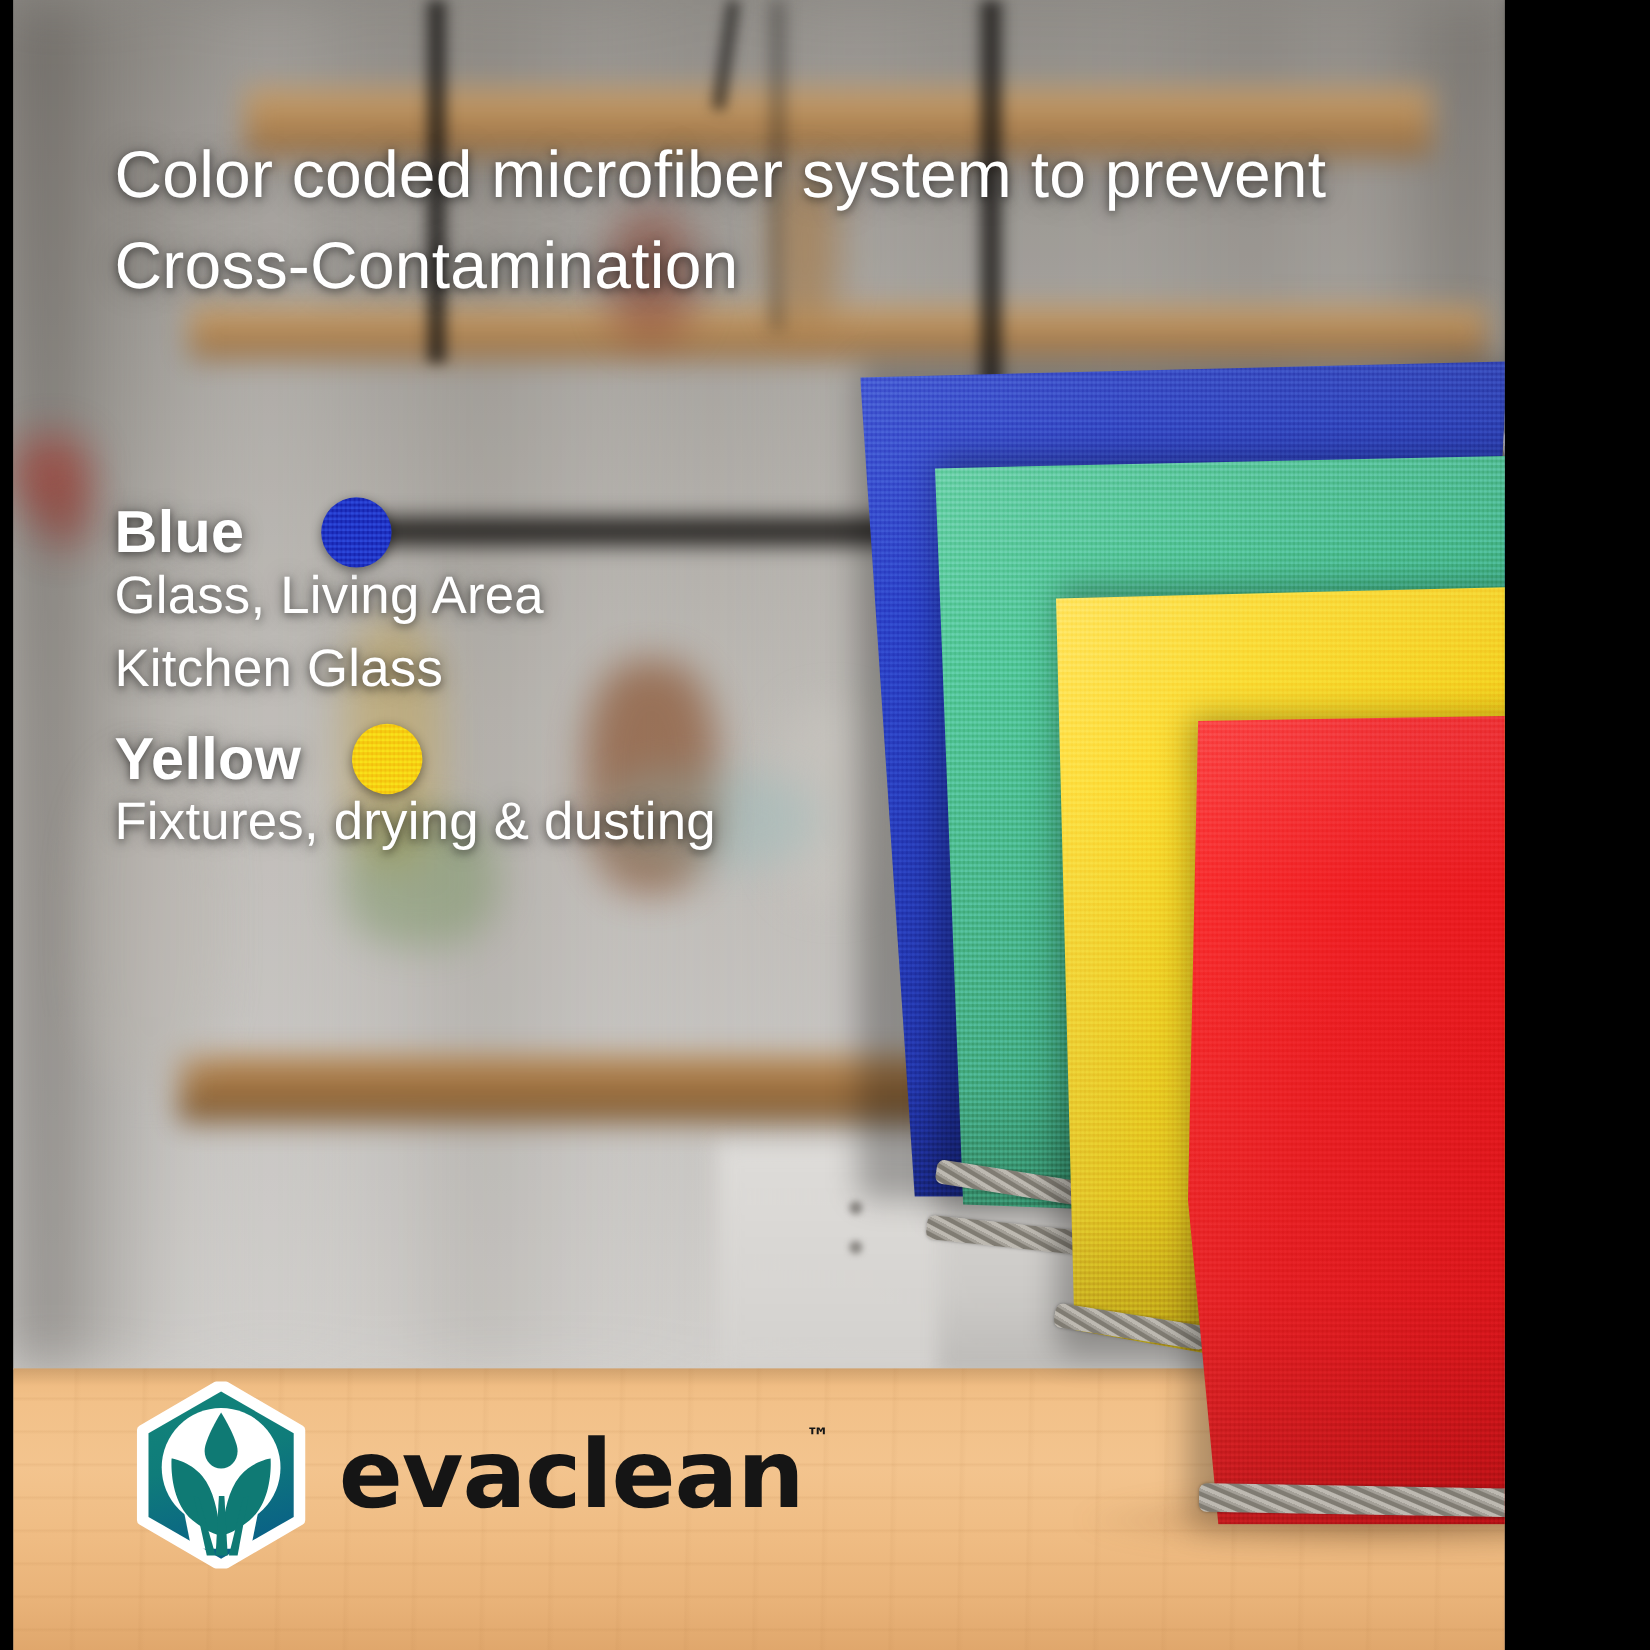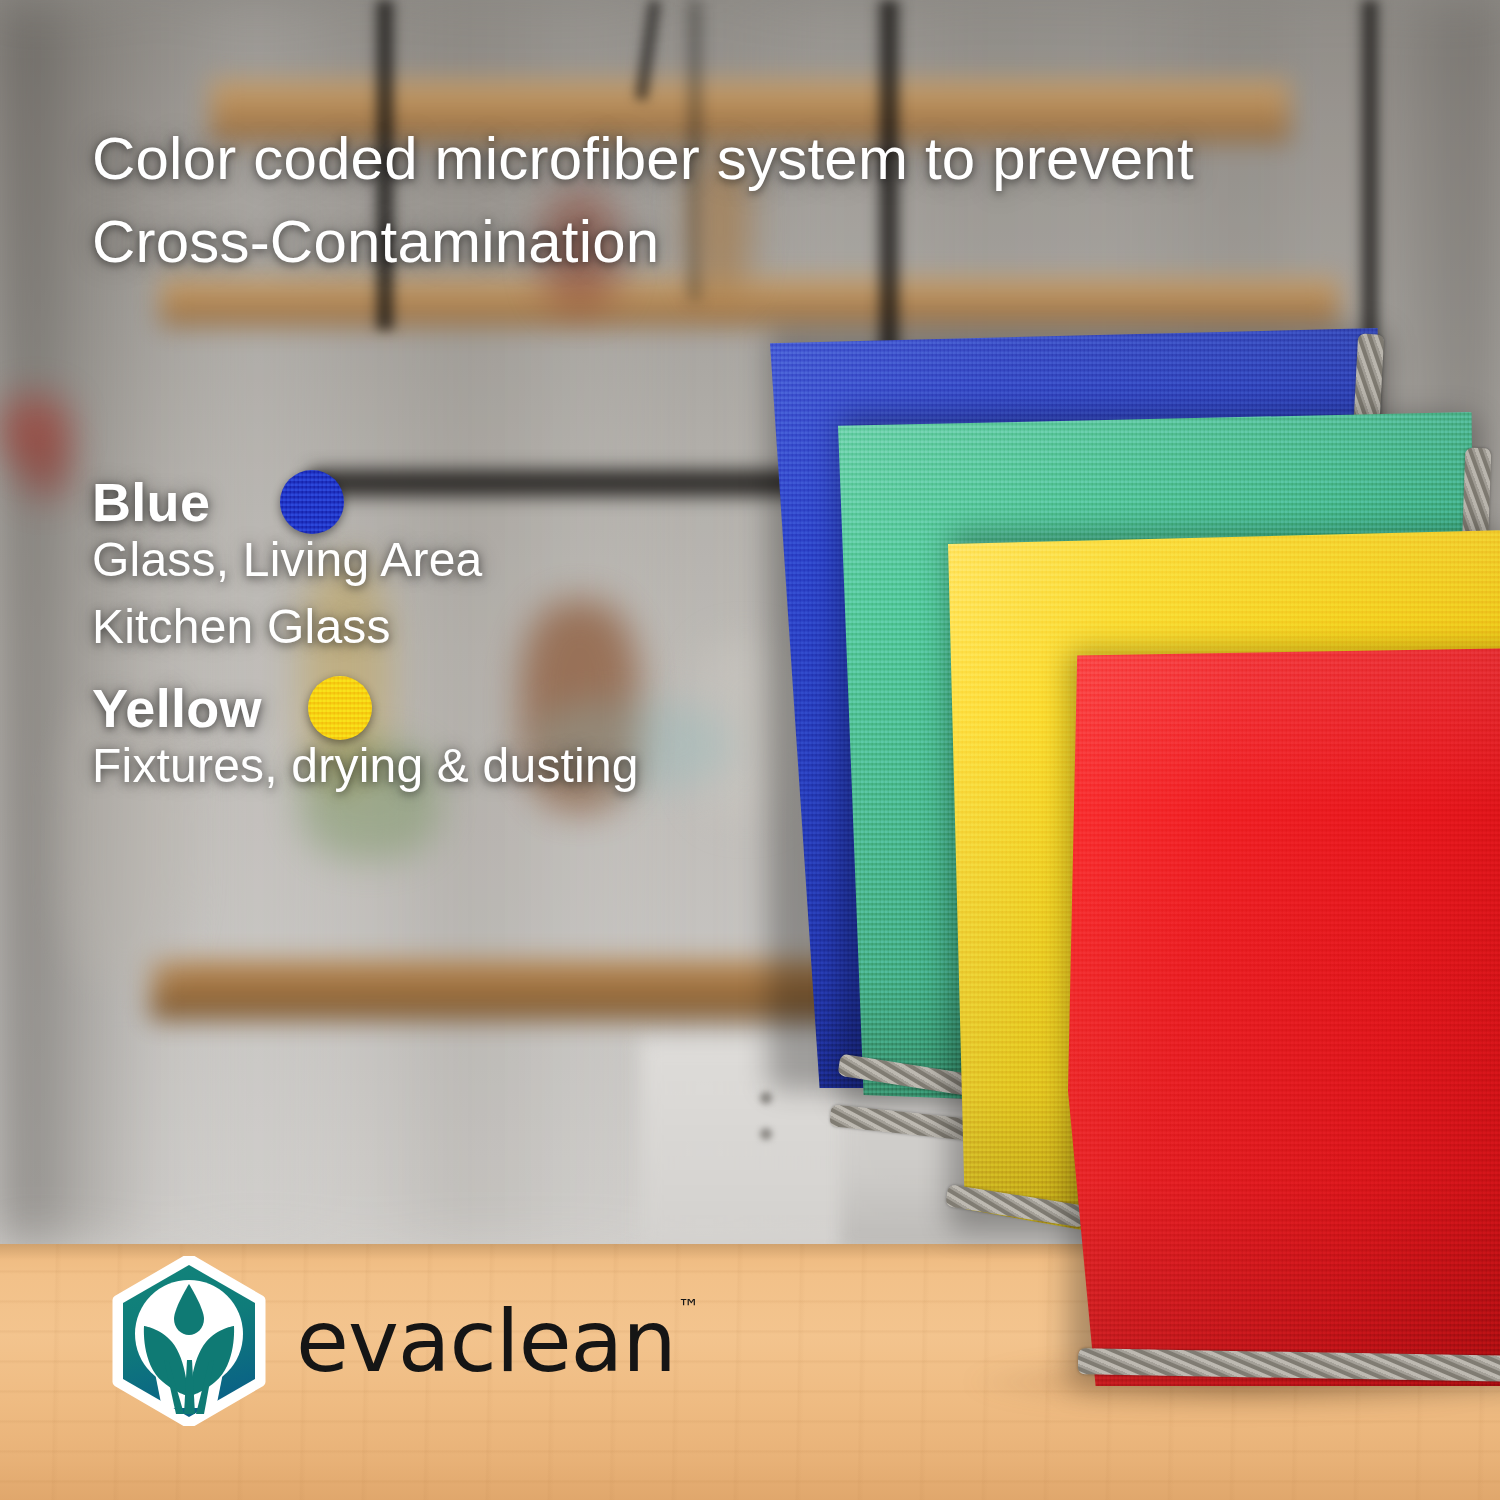--- a/index.html
+++ b/index.html
@@ -2,25 +2,26 @@
 <html><head>
 <meta charset="utf-8">
 <style>
   html, body {
     margin: 0;
     padding: 0;
     background: #000;
   }
   #stage {
     position: relative;
-    width: 1500px;
+    width: 1356px;
     height: 1500px;
     overflow: hidden;
     font-family: "Liberation Sans", sans-serif;
     background: #6e6a66;
+    margin-left: 12px;
   }
 
   
   .bg-layer {
     position: absolute;
     inset: 0;
   }
   .bg-wall {
     position: absolute;
     left: 0; top: 0; right: 0;
@@ -215,21 +216,21 @@
     left: 92px; top: 118px;
     width: 1340px;
     color: #ffffff;
     font-size: 60px;
     font-weight: 400;
     line-height: 1.38;
     letter-spacing: .2px;
     text-shadow: 0 2px 9px rgba(0,0,0,.60), 0 0 28px rgba(0,0,0,.38);
   }
 
-  .legend { position: absolute; left: 92px; top: 466px; width: 760px; }
+  .legend { position: absolute; left: 92px; top: 448px; width: 760px; }
   .legend-row { position: relative; margin-bottom: 8px; }
   .legend-top {
     display: flex;
     align-items: center;
     height: 72px;
   }
   .color-name {
     color: #ffffff;
     font-size: 54px;
     font-weight: 700;
@@ -271,21 +272,21 @@
     position: absolute;
     left: 108px; top: 1256px;
     display: flex;
     align-items: center;
     gap: 26px;
   }
   .logo-mark { width: 162px; height: 170px; flex: 0 0 auto; display:block; }
   .wordmark {
     font-family: "DejaVu Sans", sans-serif;
     font-size: 86px;
-    font-weight: 400;
+    font-weight: 700;
     color: #151515;
     letter-spacing: -1px;
     line-height: 1;
     position: relative;
     white-space: nowrap;
   }
   .tm {
     font-size: 22px;
     vertical-align: super;
     letter-spacing: 0;

